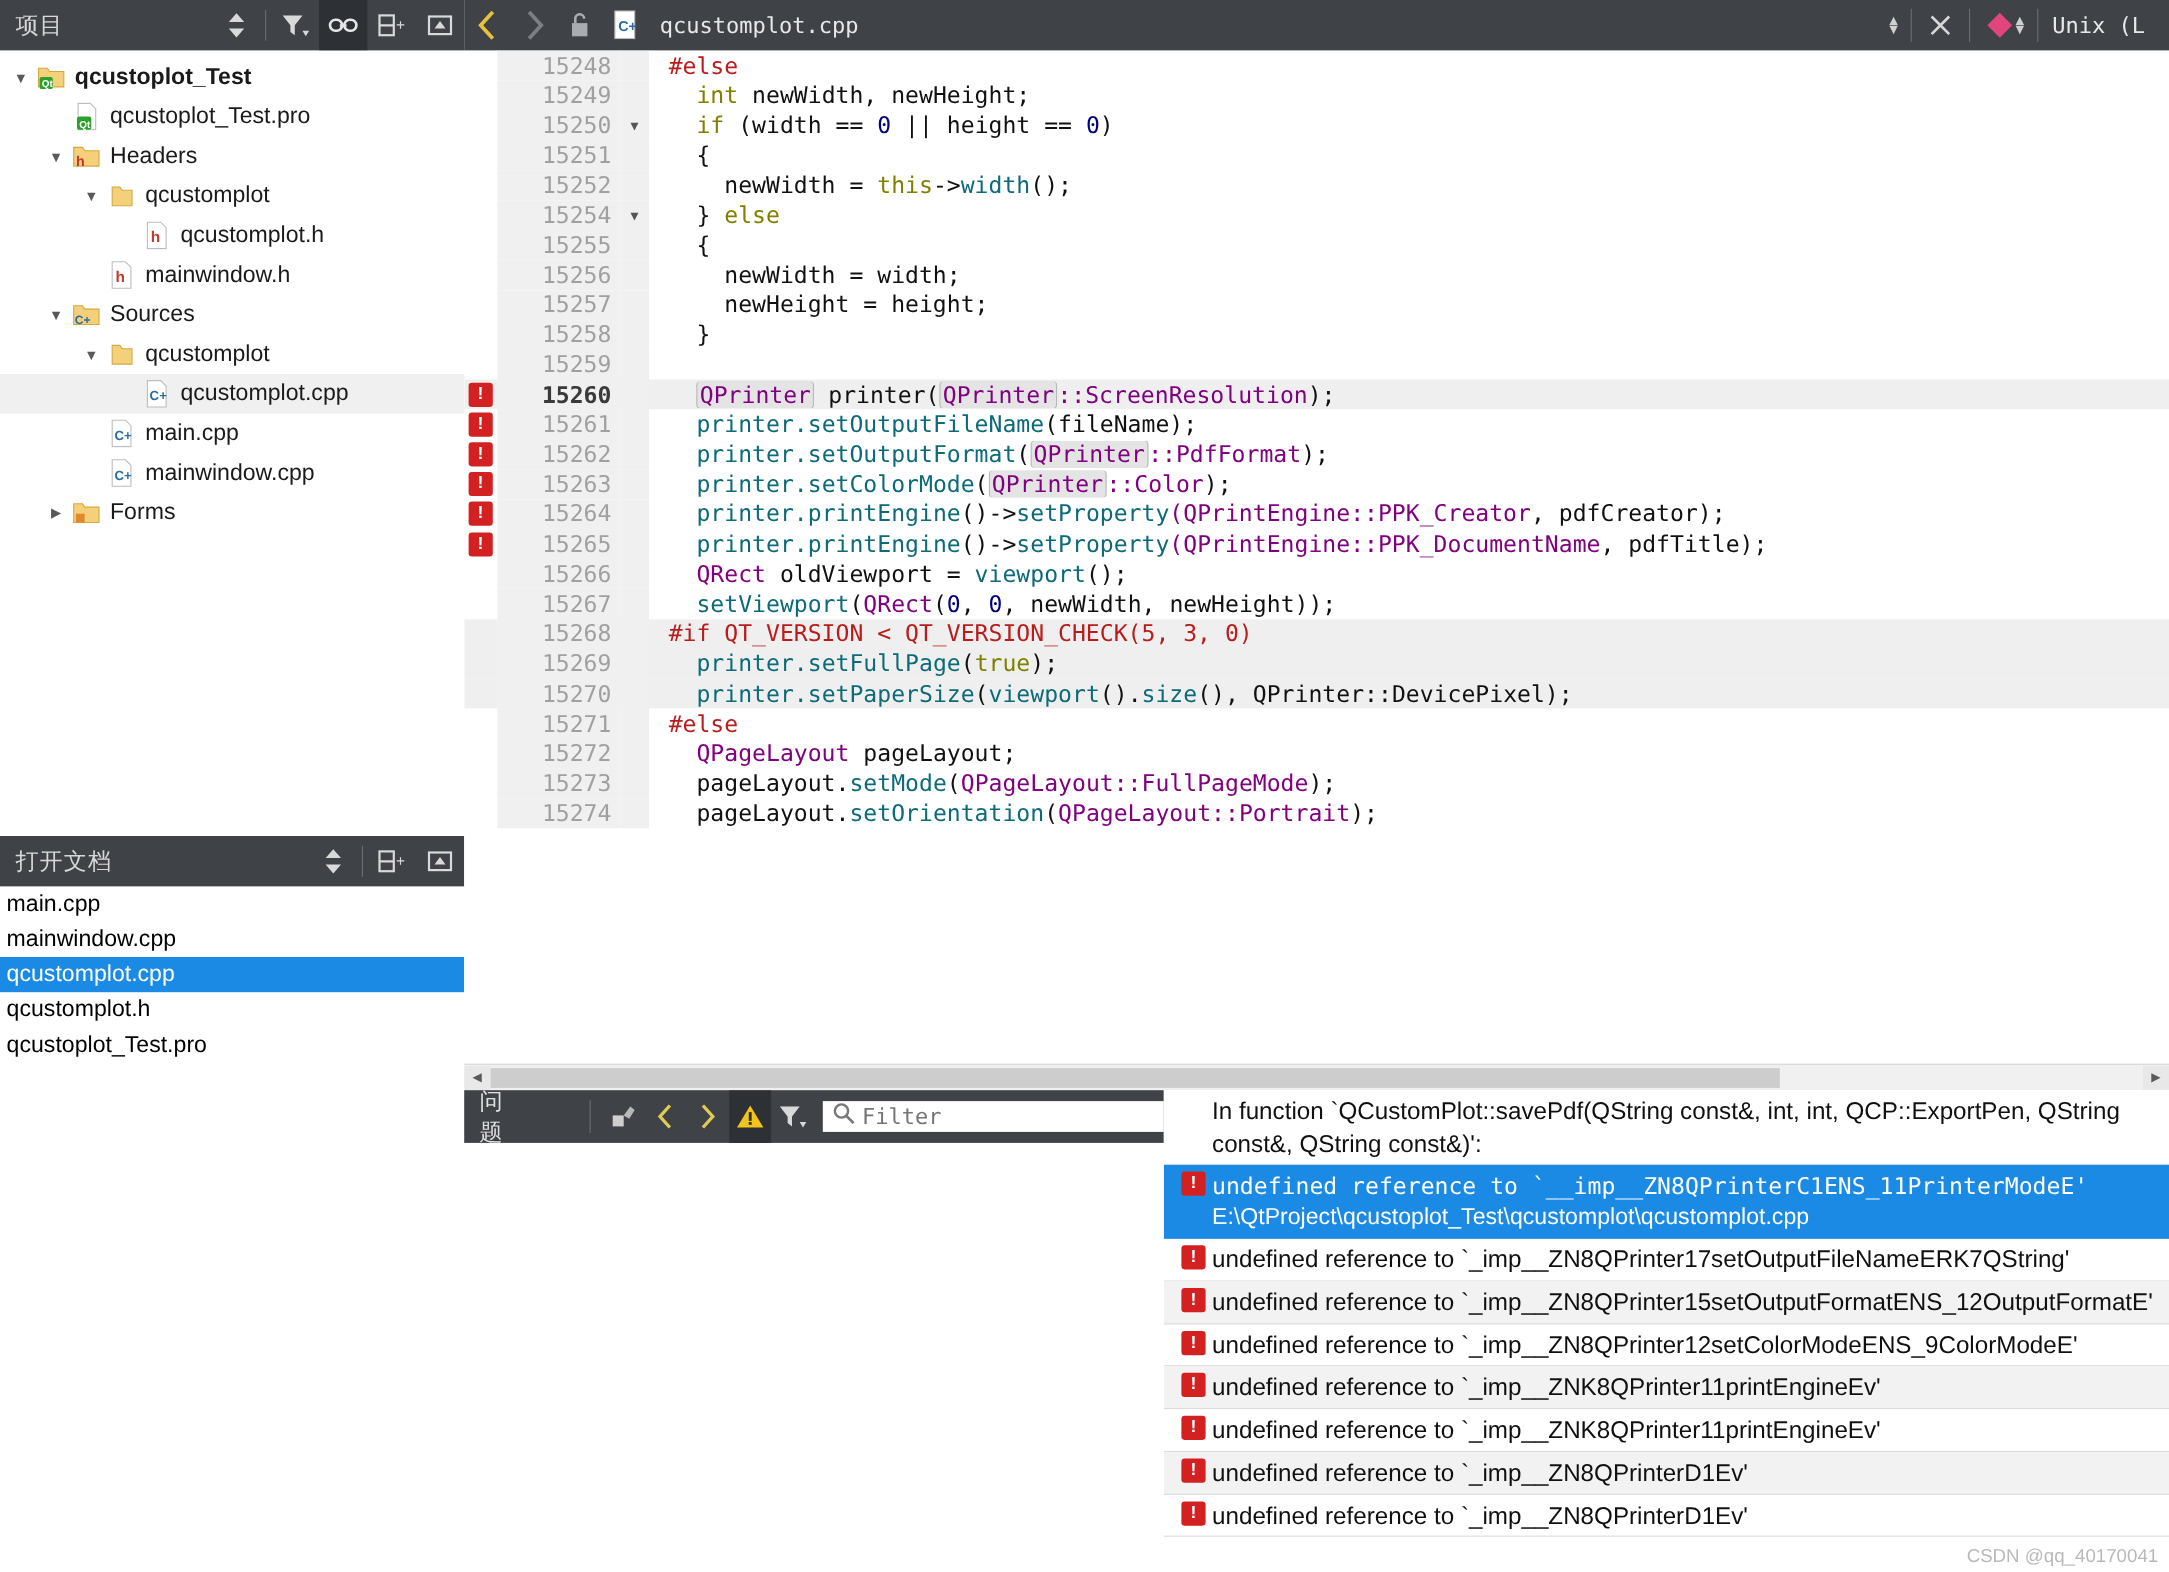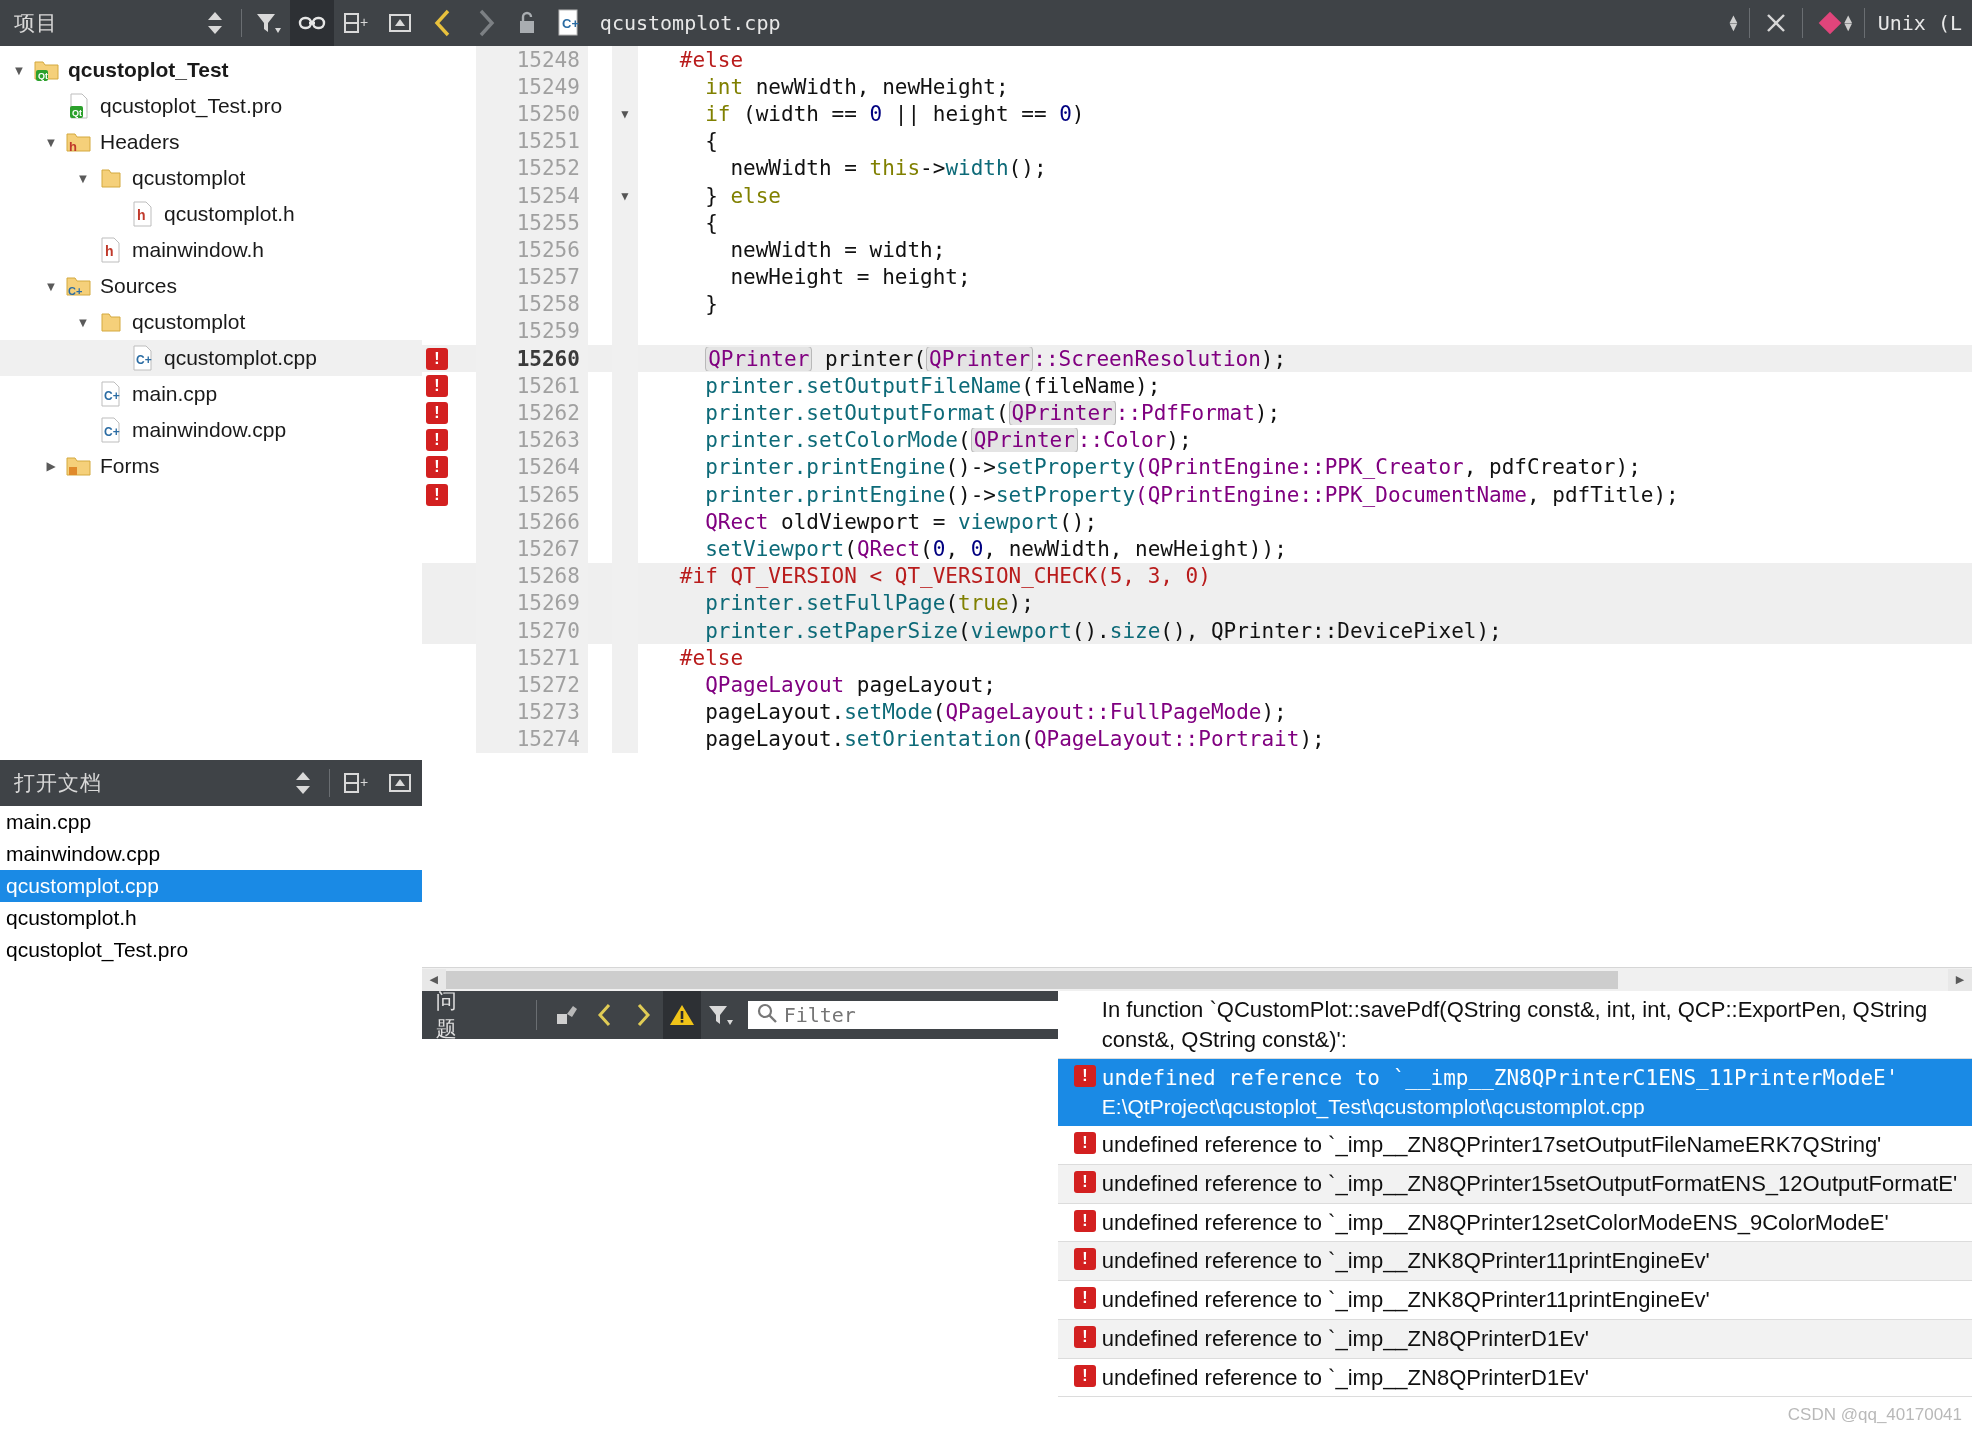--- a/index.html
+++ b/index.html
@@ -77,21 +77,21 @@
     font-family:"DejaVu Sans Mono", monospace; font-size:20px; color:#e8e8e8;
     padding-left:8px; overflow:hidden; text-overflow:ellipsis; white-space:nowrap;
   }
   .spin { display:flex; flex-direction:column; line-height:8px; font-size:13px; color:#cfcfcf; padding:0 4px;}
   .diamond { width:16px; height:16px; background:#e0457b; transform:rotate(45deg); margin-left:14px; flex:0 0 16px;}
 
   
   .code-wrap { flex:1 1 auto; position:relative; background:#fff; overflow:hidden; display:flex; flex-direction:column;}
   .code-area { flex:1 1 auto; display:flex; overflow:hidden; position:relative; }
   .code-scroll { flex:1 1 auto; overflow:hidden; position:relative; }
-  .cline { display:flex; height:27.2px; align-items:center; font-family:"DejaVu Sans Mono", monospace; font-size:21px; white-space:pre;gap:24px; }
+  .cline { display:flex; height:27.2px; align-items:center; font-family:"DejaVu Sans Mono", monospace; font-size:21px; white-space:pre; }
   .cline.hl { background:#efefef; }
   .errmark {
     width:30px; flex:0 0 30px; display:flex; align-items:center; justify-content:center;
   }
   .err-oct {
     width:22px;height:22px;border-radius:3px;background:#d32020;color:#fff;
     display:flex;align-items:center;justify-content:center;font-size:16px;font-weight:bold;
     font-family:"Liberation Sans",sans-serif;
   }
   .lnum {
@@ -416,21 +416,21 @@
               <line x1="19" y1="3" x2="3" y2="19" stroke="#d8d8d8" stroke-width="2.4"></line>
             </svg>
         </div>
         <div class="et-sep"></div>
         <div class="diamond"></div>
         <div class="spin">
           <span>▲</span>
             <span>▼</span>
         </div>
         <div class="et-sep"></div>
-        <span class="et-symbol" style="padding-right:10px;">Unix (L</span>
+        <span class="et-symbol" style="padding-right:22px;">Unix (L</span>
       </div>
     </div>
 
     <div class="code-wrap" style="flex: 0 0 945px;">
       <div class="code-area">
         <div class="code-scroll">
             <div class="cline"><span class="errmark"></span><span class="lnum">15248</span><span class="fold"></span><span class="ctext"><span class="pp">#else</span></span></div>
             <div class="cline"><span class="errmark"></span><span class="lnum">15249</span><span class="fold"></span><span class="ctext">&nbsp;&nbsp;<span class="k">int</span><span class="pl">&nbsp;newWidth,&nbsp;newHeight;</span></span></div>
             <div class="cline"><span class="errmark"></span><span class="lnum">15250</span><span class="fold">▼</span><span class="ctext">&nbsp;&nbsp;<span class="k">if</span><span class="pl">&nbsp;(width&nbsp;==&nbsp;</span><span class="nu">0</span><span class="pl">&nbsp;||&nbsp;height&nbsp;==&nbsp;</span><span class="nu">0</span><span class="pl">)</span></span></div>
             <div class="cline"><span class="errmark"></span><span class="lnum">15251</span><span class="fold"></span><span class="ctext">&nbsp;&nbsp;<span class="pl">{</span></span></div>

